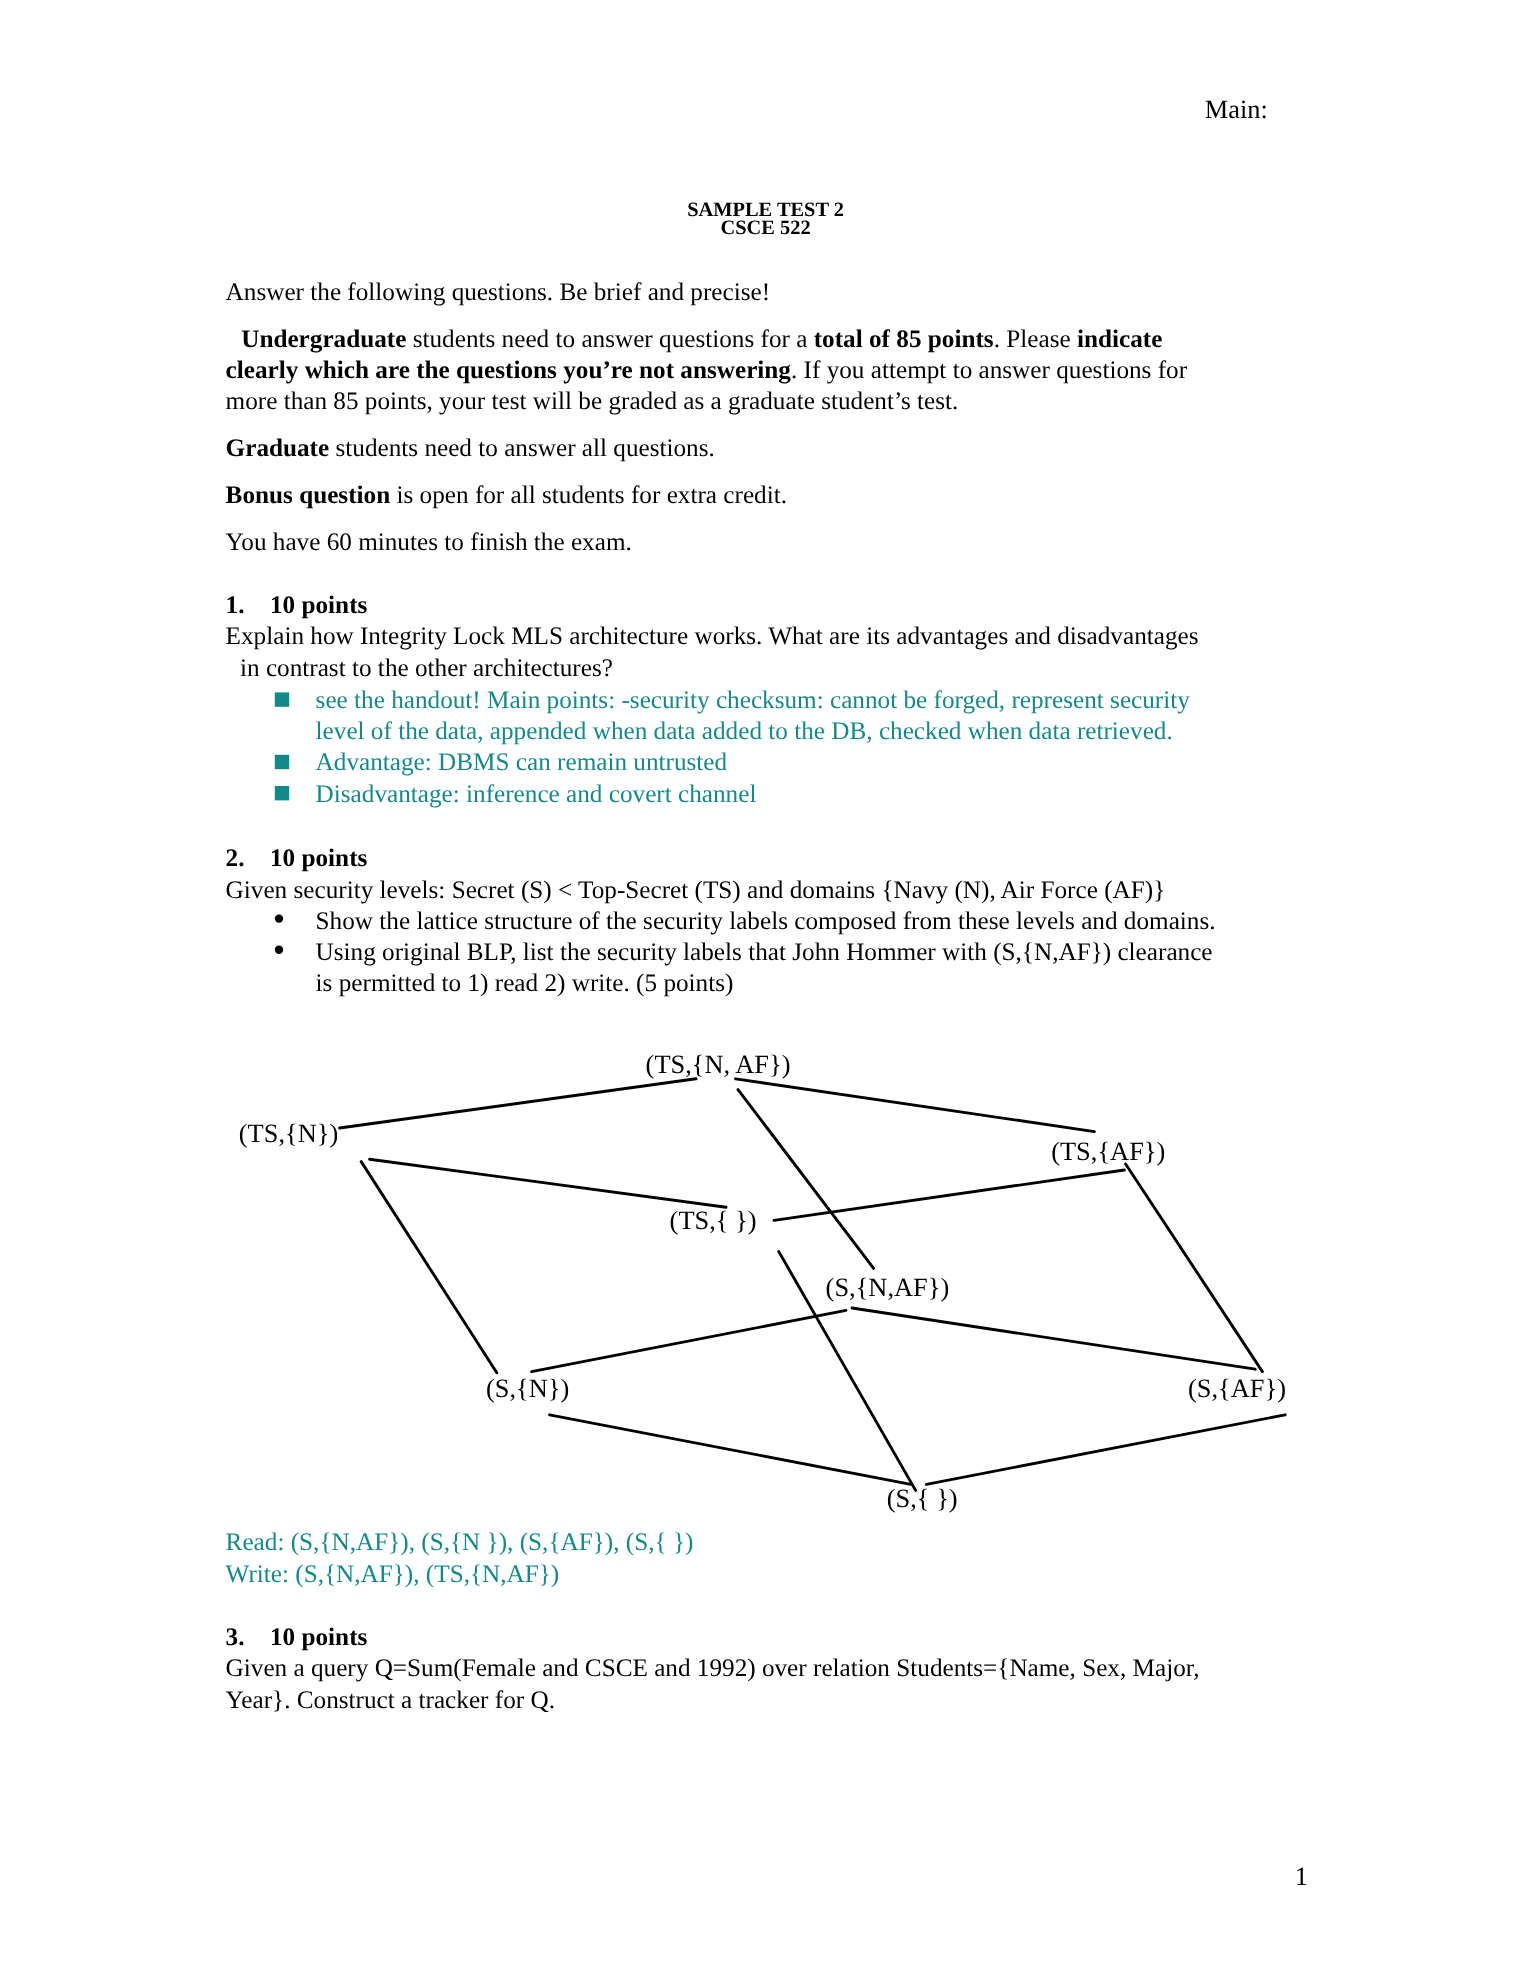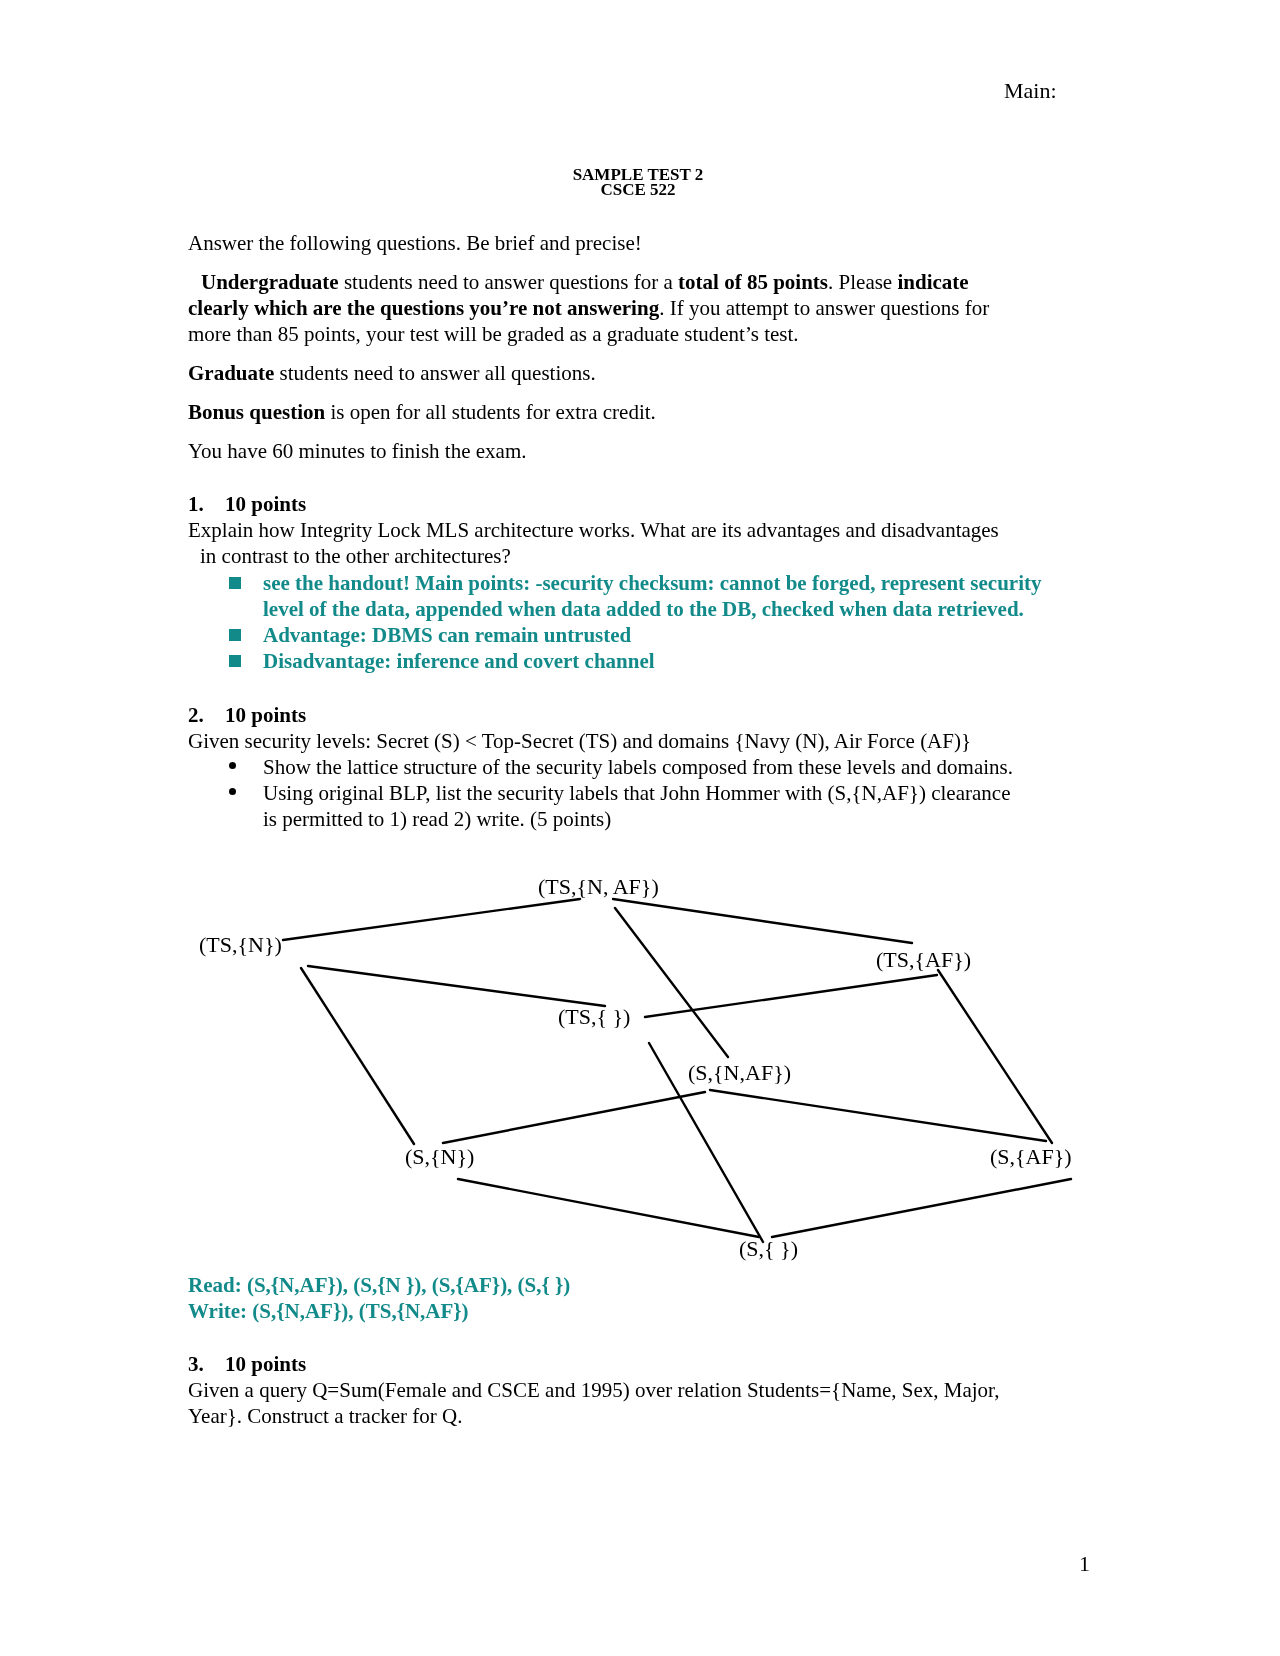--- a/index.html
+++ b/index.html
@@ -3,21 +3,21 @@
 <meta charset="utf-8">
 <style>
   html, body { margin: 0; padding: 0; background: #ffffff; }
   body {
     width: 1280px; height: 1656px; position: relative; overflow: hidden;
     font-family: "Liberation Serif", "DejaVu Serif", serif;
     color: #000000; font-size: 21px;
   }
   .abs { position: absolute; white-space: nowrap; line-height: 26px; }
   .b { font-weight: bold; }
-  .teal { color: #138a8a; font-weight: bold; }
+  .teal { color: #138a8a; }
   .center { left: 0; width: 1276px; text-align: center; }
   .sq { position: absolute; width: 12px; height: 12px; background: #138a8a; }
   .dot { position: absolute; width: 7px; height: 7px; border-radius: 50%; background: #000; }
   svg#lattice { position: absolute; left: 0; top: 0; width: 1280px; height: 1656px; pointer-events: none; }
   .node { position: absolute; white-space: nowrap; font-size: 22px; line-height: 30px; letter-spacing: 0px; }
 </style>
 </head>
 <body>
 
 <div class="abs" style="left:1004px; top:78px; font-size:22px;">Main:</div>
@@ -101,16 +101,16 @@
 <div class="node" style="left:688px; top:1058px;">(S,{N,AF})</div>
 <div class="node" style="left:405px; top:1142px;">(S,{N})</div>
 <div class="node" style="left:990px; top:1142px;">(S,{AF})</div>
 <div class="node" style="left:739px; top:1234px;">(S,{ })</div>
 
 <div class="abs teal" style="left:188px; top:1272px;">Read: (S,{N,AF}), (S,{N }), (S,{AF}), (S,{ })</div>
 <div class="abs teal" style="left:188px; top:1298px;">Write: (S,{N,AF}), (TS,{N,AF})</div>
 
 <div class="abs b" style="left:188px; top:1351px;">3.</div>
 <div class="abs b" style="left:225px; top:1351px;">10 points</div>
-<div class="abs" style="left:188px; top:1377px;">Given a query Q=Sum(Female and CSCE and 1995) over relation Students={Name, Sex, Major,</div>
+<div class="abs" style="left:188px; top:1377px;">Given a query Q=Sum(Female and CSCE and 1992) over relation Students={Name, Sex, Major,</div>
 <div class="abs" style="left:188px; top:1403px;">Year}. Construct a tracker for Q.</div>
 
 <div class="abs" style="left:1079px; top:1551px; font-size:22px;">1</div>
 
 </body></html>

